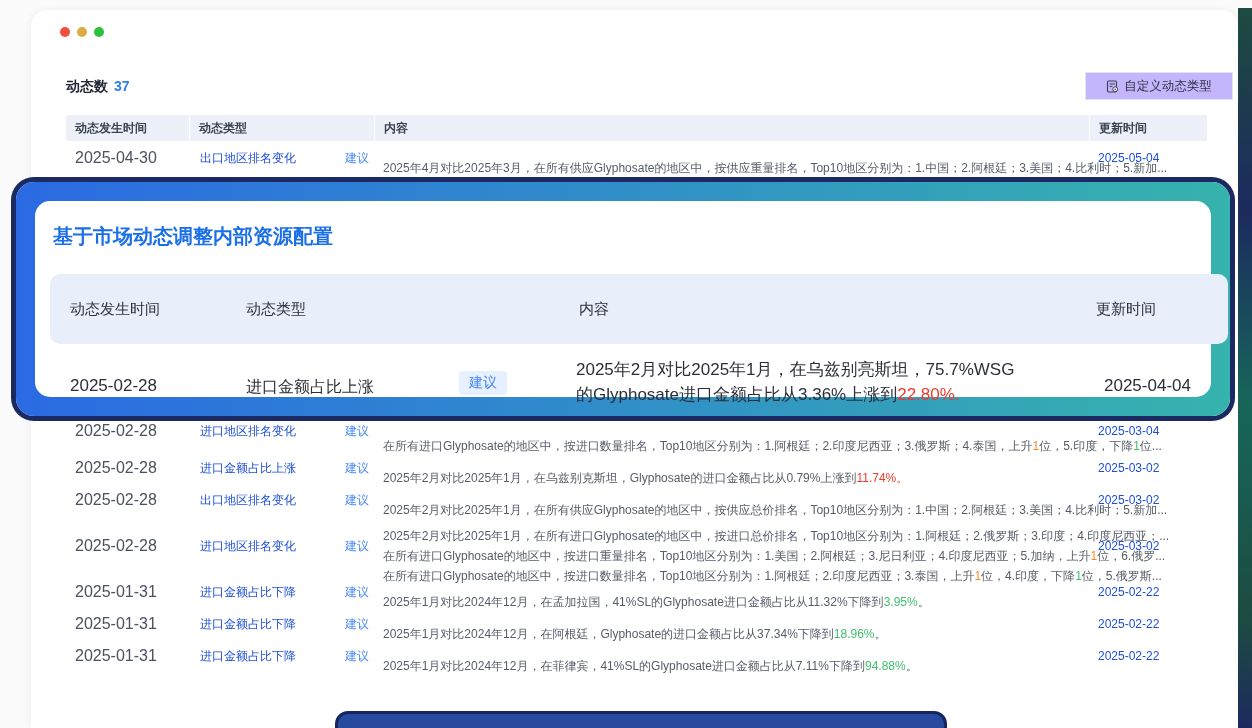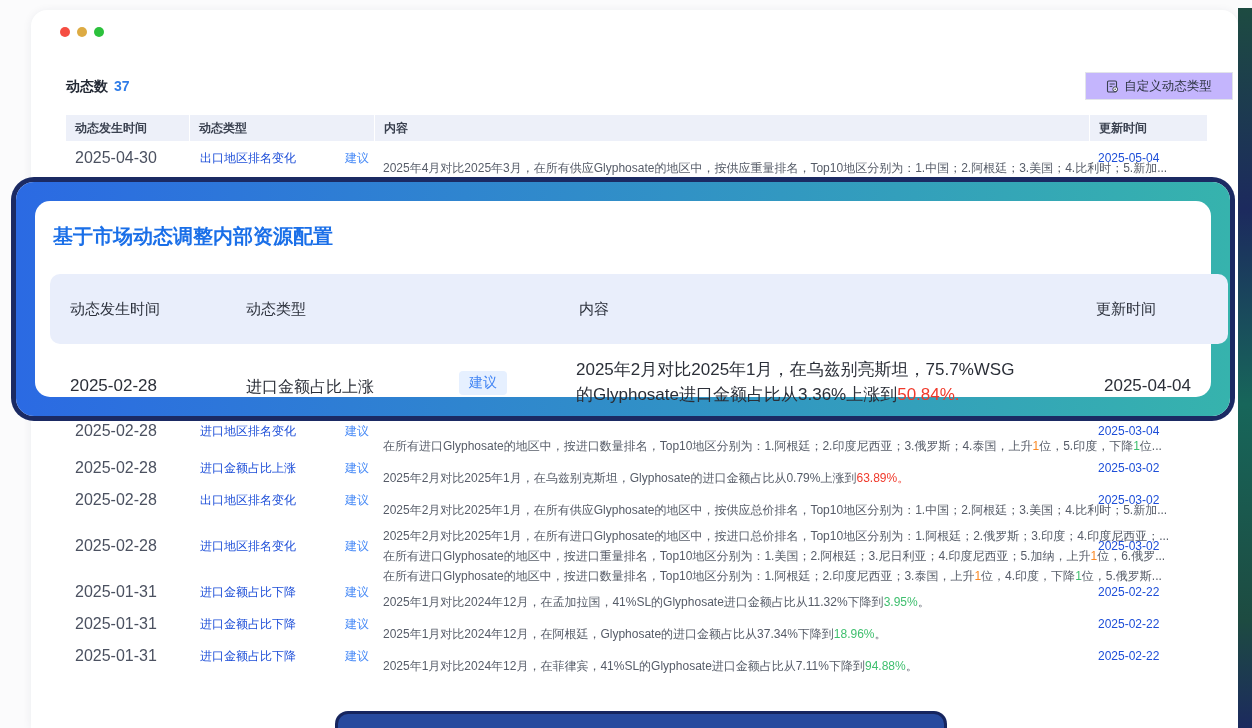--- a/index.html
+++ b/index.html
@@ -151,21 +151,21 @@
         <div class="ln"><span>在所有进口Glyphosate的地区中，按进口数量排名，Top10地区分别为：1.阿根廷；2.印度尼西亚；3.俄罗斯；4.泰国，上升</span><span class="seg-orange">1</span><span>位，5.印度，下降</span><span class="seg-green">1</span><span>位...</span></div>
       </div>
     <span class="update">2025-03-04</span>
   </div>
 
   <div class="trow r2">
     <span class="date">2025-02-28</span>
     <span class="type">进口金额占比上涨</span>
     <span class="badge">建议</span>
     <div class="content">
-        <div class="ln"><span>2025年2月对比2025年1月，在乌兹别克斯坦，Glyphosate的进口金额占比从0.79%上涨到</span><span class="seg-red">63.89%。</span></div>
+        <div class="ln"><span>2025年2月对比2025年1月，在乌兹别克斯坦，Glyphosate的进口金额占比从0.79%上涨到</span><span class="seg-red">11.74%。</span></div>
       </div>
     <span class="update">2025-03-02</span>
   </div>
 
   <div class="trow r3">
     <span class="date">2025-02-28</span>
     <span class="type">出口地区排名变化</span>
     <span class="badge">建议</span>
     <div class="content">
         <div class="ln"><span>2025年2月对比2025年1月，在所有供应Glyphosate的地区中，按供应总价排名，Top10地区分别为：1.中国；2.阿根廷；3.美国；4.比利时；5.新加...</span></div>
@@ -225,20 +225,20 @@
       <span class="ov-h2">动态类型</span>
       <span class="ov-h3">内容</span>
       <span class="ov-h4">更新时间</span>
     </div>
 
     <span class="ov-date">2025-02-28</span>
     <span class="ov-type">进口金额占比上涨</span>
     <span class="ov-badge">建议</span>
     <div class="ov-content">
       <div>2025年2月对比2025年1月，在乌兹别亮斯坦，75.7%WSG</div>
-      <div><span>的Glyphosate进口金额占比从3.36%上涨到</span><span class="seg-red">50.84%.</span></div>
+      <div><span>的Glyphosate进口金额占比从3.36%上涨到</span><span class="seg-red">22.80%.</span></div>
     </div>
     <span class="ov-update">2025-04-04</span>
   </div>
 </div>
 
 <div class="edge-strip-right"></div>
 <div class="bottom-peek"></div>
 
 </body></html>

